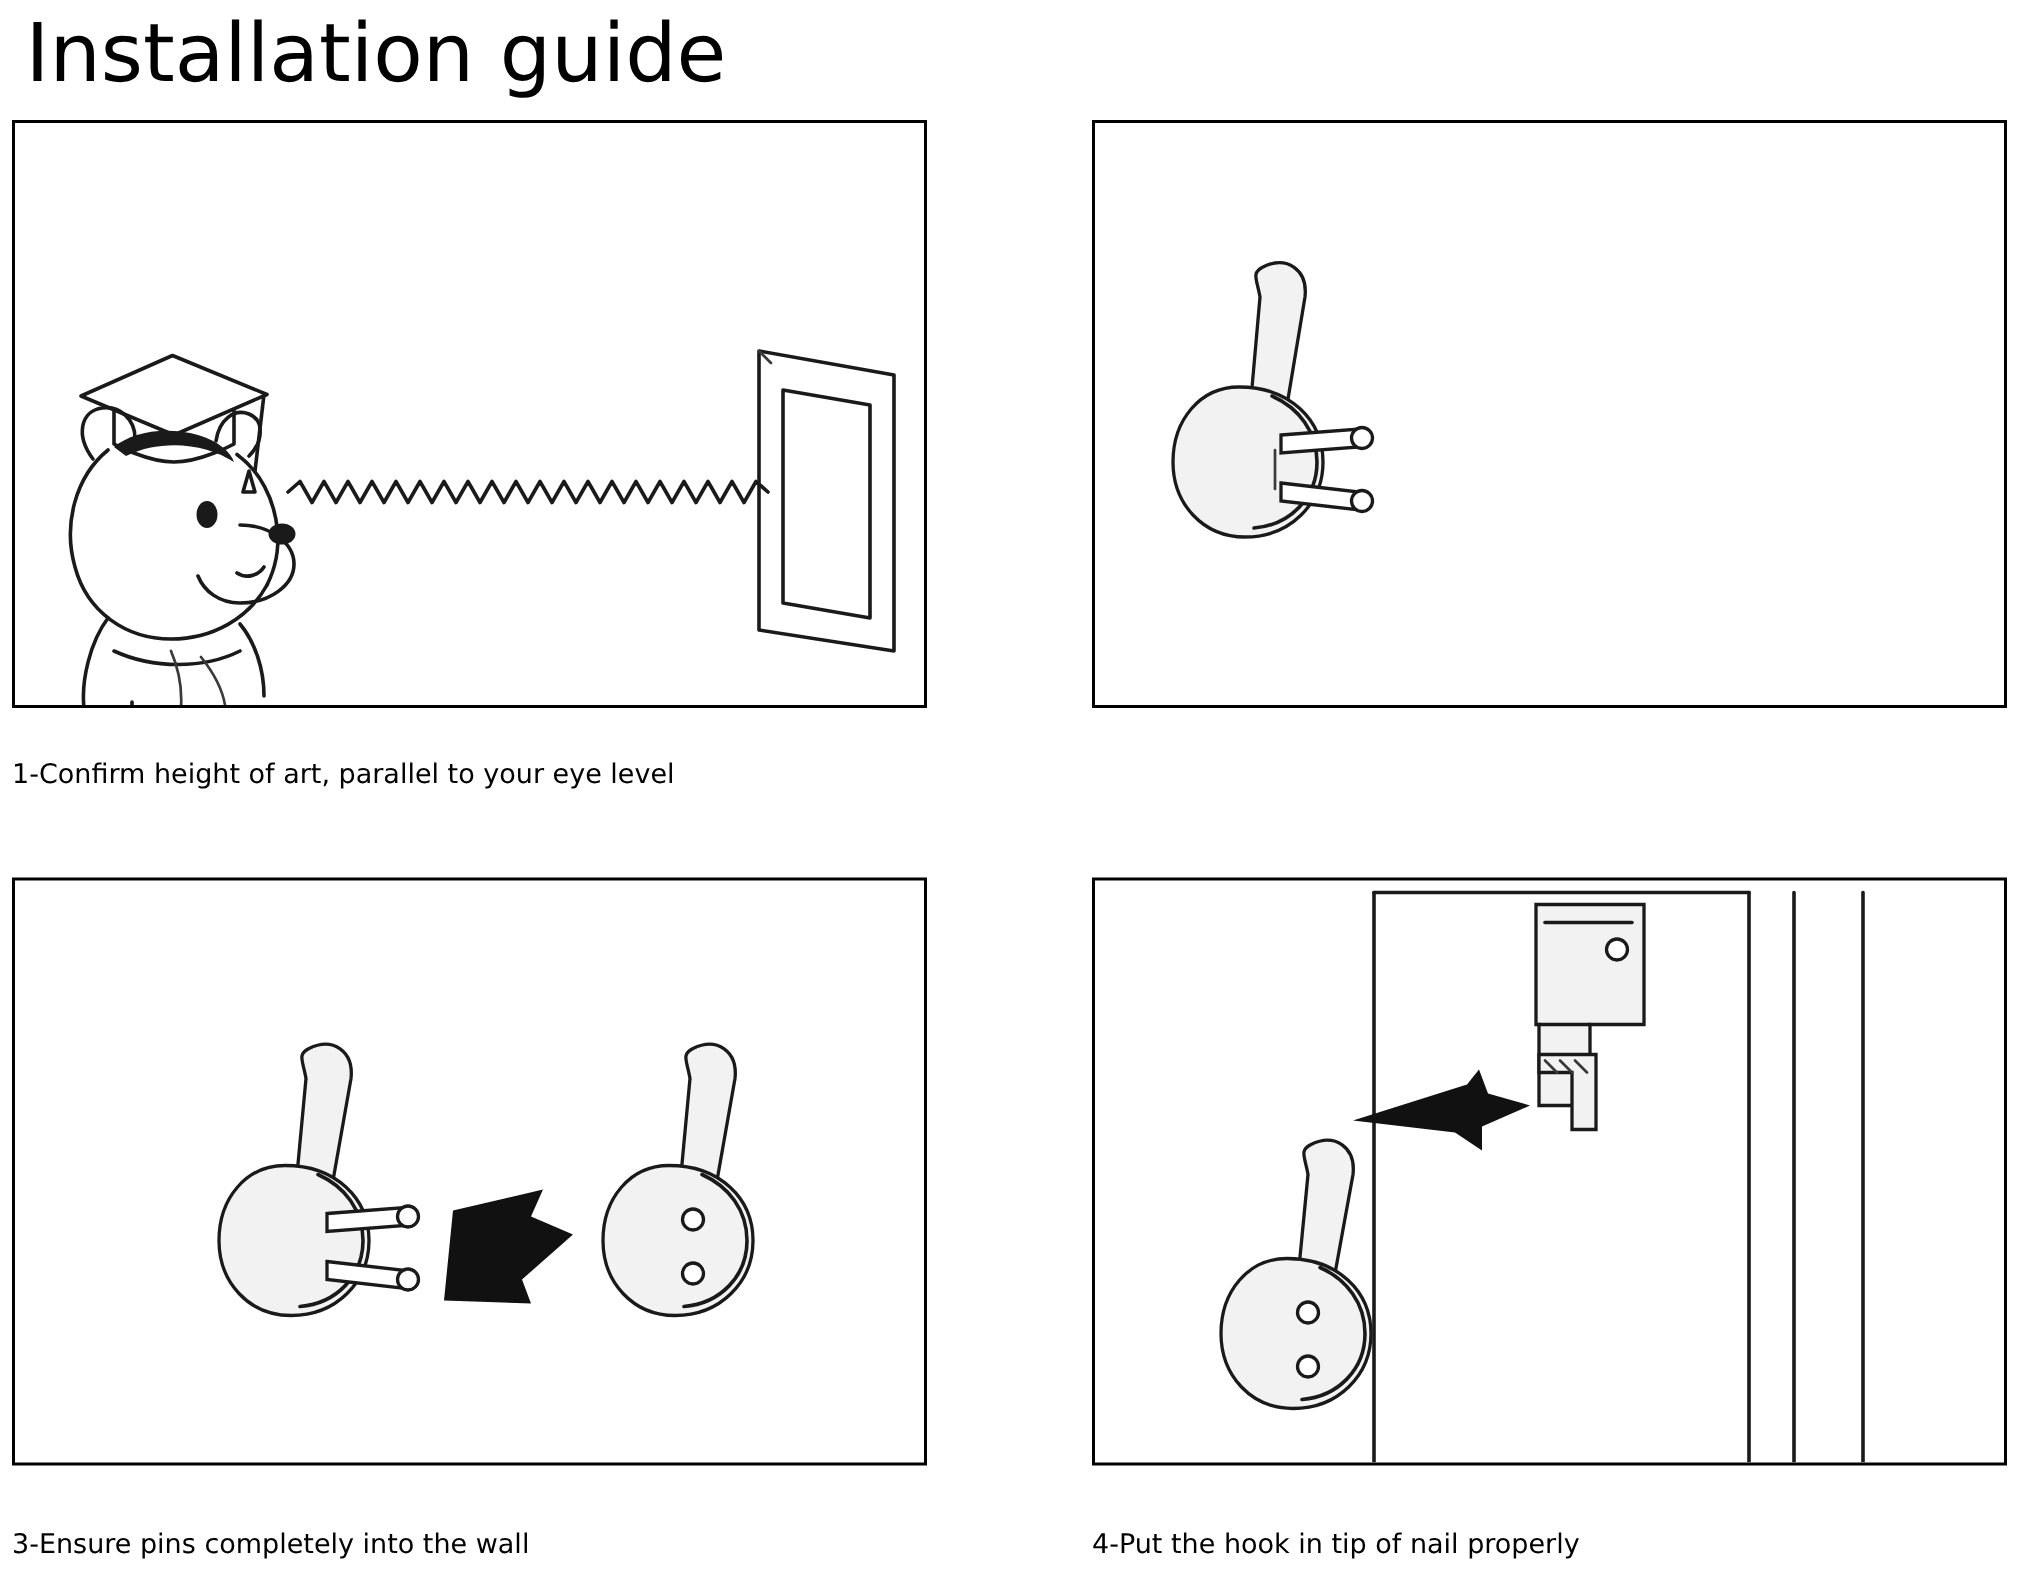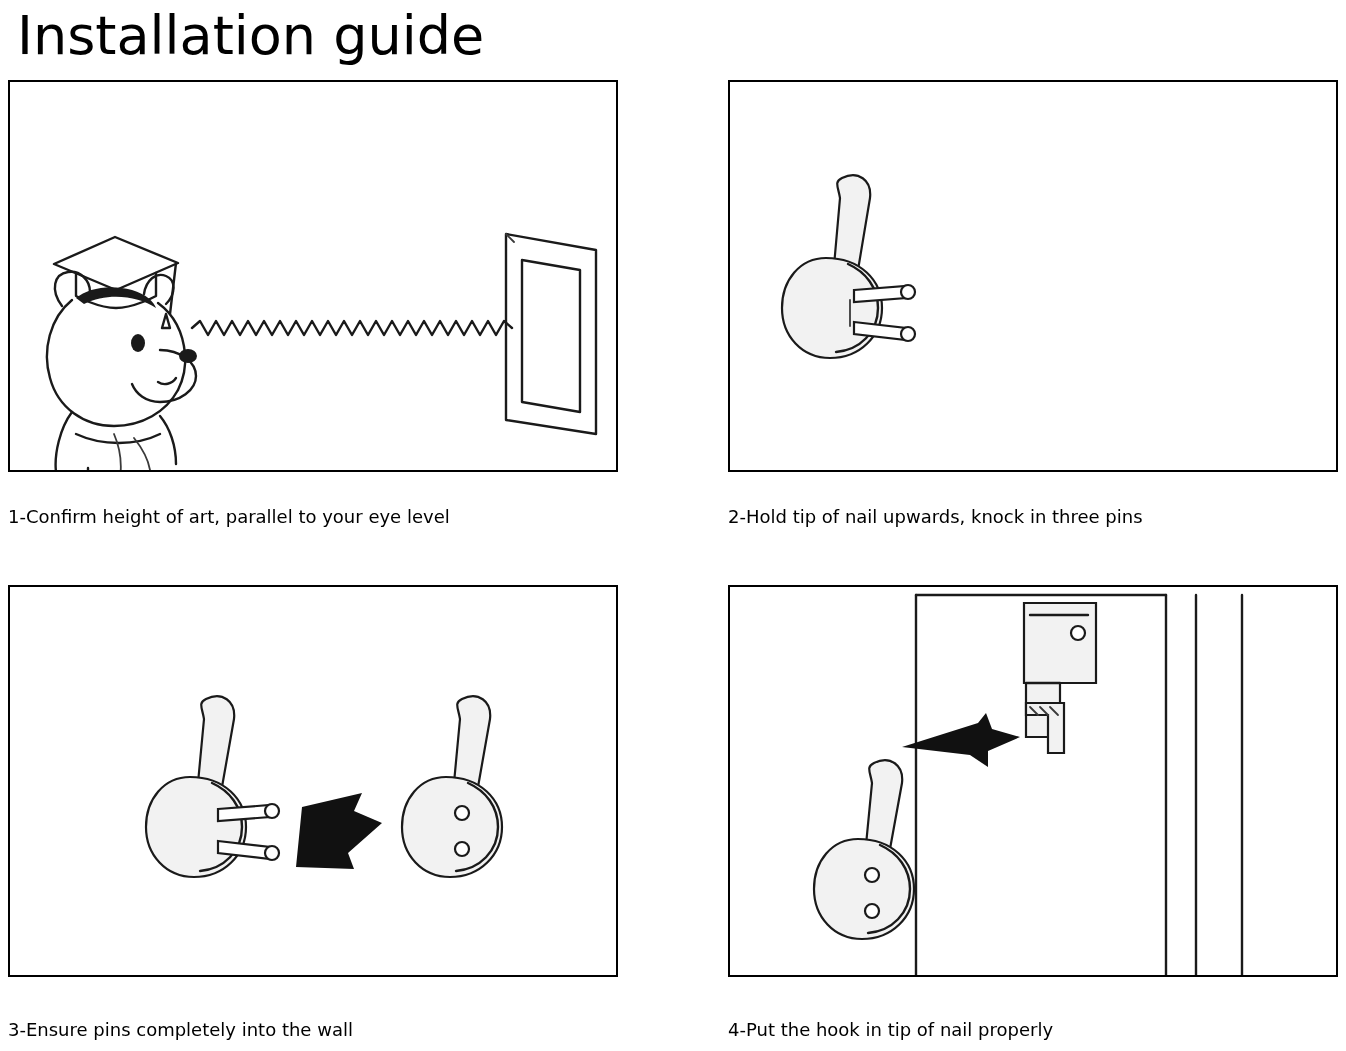--- a/index.html
+++ b/index.html
@@ -146,21 +146,20 @@
           <path class="fill-grey" d="M996 268 C996 252 1006 242 1022 242 L1050 242 C1066 242 1078 252 1078 268 L1078 318 C1078 334 1066 344 1050 344 L1022 344 C1006 344 996 334 996 318 Z"></path>
           <path class="ln" d="M1030 244 L1030 342"></path>
 
           <path class="fill-grey" d="M1076 262 C1112 258 1152 266 1184 292 C1214 316 1238 346 1256 372 C1262 382 1270 380 1272 370 C1276 348 1268 320 1250 296 C1228 266 1190 246 1154 242 C1124 238 1096 244 1076 256 Z"></path>
           <path class="ln" d="M1256 374 C1262 360 1258 340 1246 320"></path>
 
           <path class="fill-grey" d="M1074 338 L1168 400 L1136 446 L1048 372 Z"></path>
           <path class="ln" d="M1078 384 L1104 406"></path>
         </svg>
       </div>
-      <div class="caption">2-Hold tip of nail upwards, knock in three pins</div>
     </div>
 
     <div class="cell c2">
       <div class="panel">
         <svg width="606" height="388" viewBox="0 0 606 388">
 
           <path class="fill-grey" d="M196 112 C212 104 226 114 224 132 L212 200 L188 196 L194 132 C192 120 188 116 196 112 Z"></path>
           <path class="fill-grey" d="M180 190 C214 190 236 212 236 240 C236 268 214 290 184 290 C156 290 136 268 136 240 C136 212 154 190 180 190 Z"></path>
           <path class="ln" d="M202 196 C220 204 232 220 232 240 C232 264 214 282 190 284"></path>
           <path class="fill-white" d="M208 222 L260 218 L260 230 L208 234 Z"></path>

